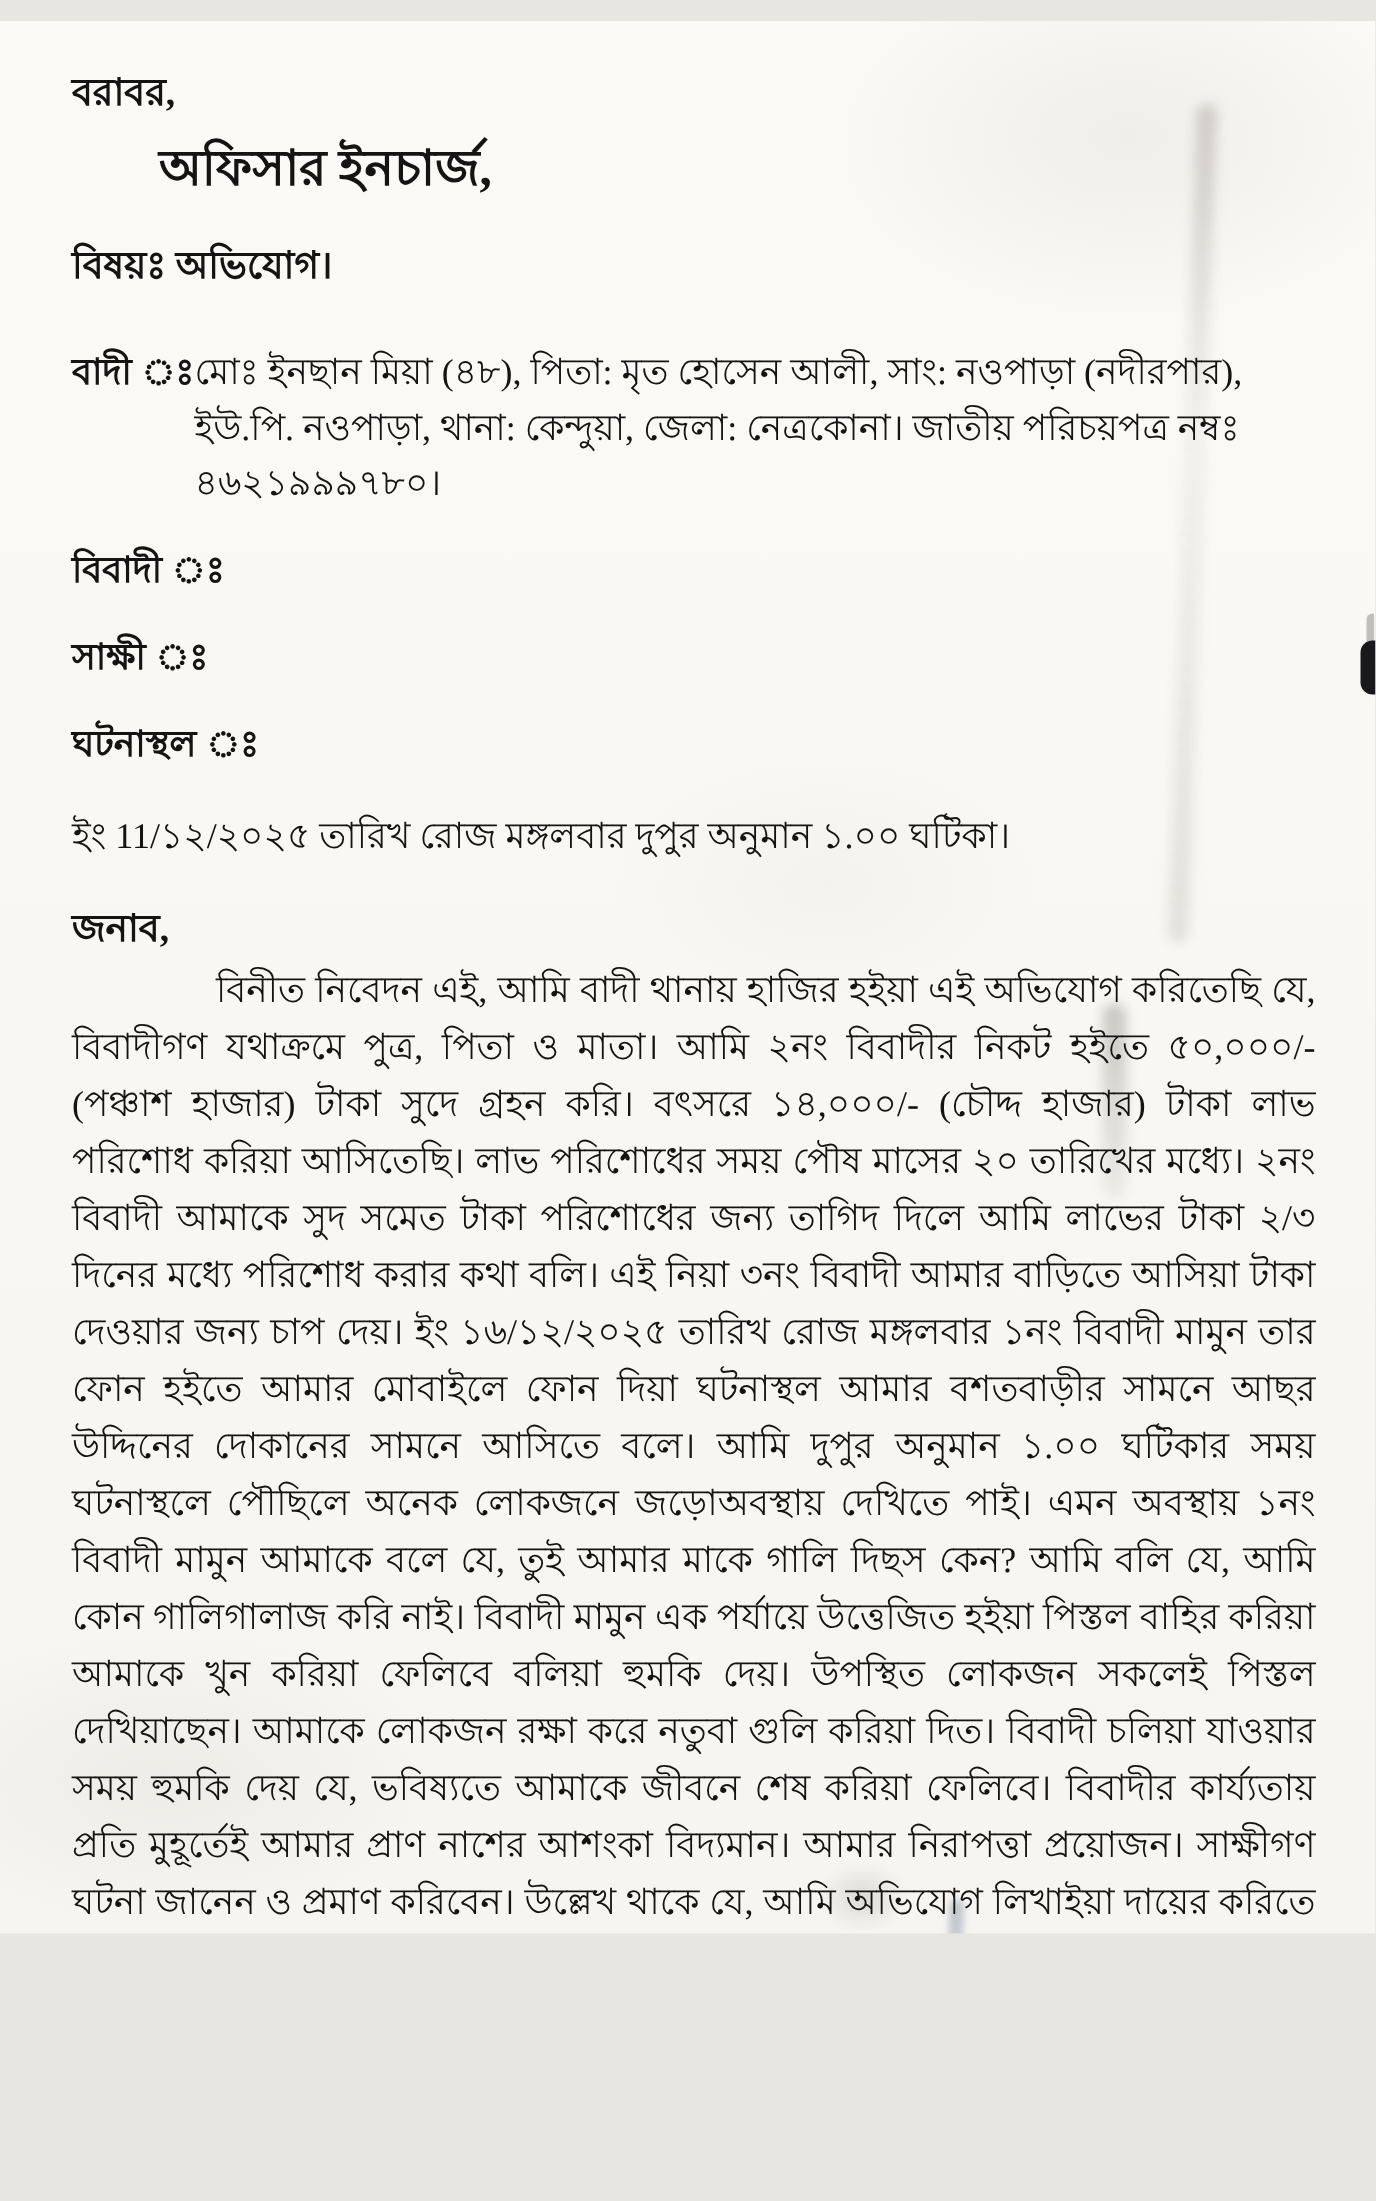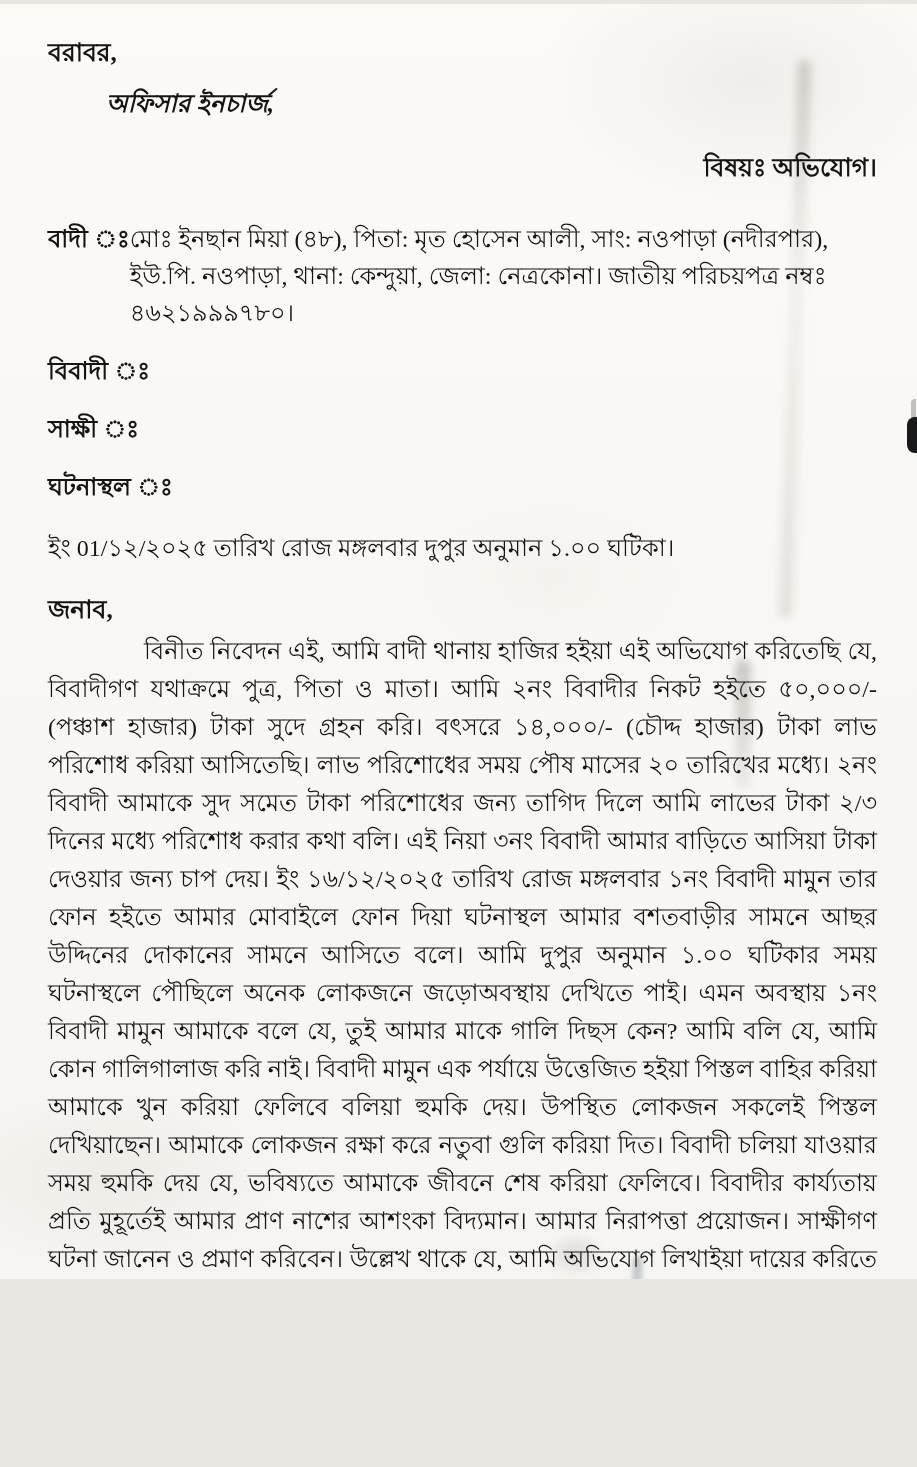--- a/index.html
+++ b/index.html
@@ -3,21 +3,21 @@
 <meta charset="utf-8">
 <style>
   * { margin: 0; padding: 0; box-sizing: border-box; }
   html, body { width: 917px; background: #e8e6e1; }
   body { font-family: "Liberation Serif", "DejaVu Sans", serif; }
 
   .page {
     position: relative;
     width: 917px;
     height: 1275px;
-    margin: 4px auto;
+    margin: 14px auto;
     color: #151413;
     background:
       radial-gradient(ellipse 300px 180px at 82% 6%, rgba(190,185,175,.18), transparent 70%),
       radial-gradient(ellipse 260px 140px at 12% 92%, rgba(185,182,174,.15), transparent 70%),
       radial-gradient(ellipse 200px 120px at 60% 45%, rgba(200,196,188,.10), transparent 70%),
       linear-gradient(180deg, #fbfaf7 0%, #f8f7f3 55%, #f6f5f1 100%);
     overflow: hidden;
   }
 
   
@@ -50,23 +50,23 @@
 
   
   .content {
     position: relative;
     padding: 30px 40px 0 48px;
     font-size: 24px;
     line-height: 37px;
   }
 
   .to-label { font-weight: bold; font-size: 25px; }
-  .addressee { margin: 14px 0 0 58px; font-weight: bold; font-size: 25px; font-style: italic; }
+  .addressee { margin: 14px 0 0 58px; font-weight: bold; font-size: 33px; }
   .addressee div { margin-bottom: 13px; }
-  .subject { margin-top: 27px; font-weight: bold; font-size: 25px; text-align: right; }
+  .subject { margin-top: 27px; font-weight: bold; font-size: 25px; }
 
   .parties { margin-top: 35px; font-family: Liberation Serif, serif; }
   .party-row { display: flex; align-items: flex-start; margin-bottom: 21px; }
   .p-label { font-weight: bold; white-space: nowrap; flex: 0 0 auto; }
   .p-text { flex: 1 1 auto; text-align: left; }
   .w-plaintiff  { min-width: 72px; }
   .w-defendant  { min-width: 80px; }
   .w-witness    { min-width: 80px; }
   .g-place      { margin-right: 46px; }
   .g-datetime   { margin-right: 32px; }
@@ -112,21 +112,21 @@
 
       <div class="party-row">
         <span class="p-label w-witness">সাক্ষী ঃ</span>
       </div>
 
       <div class="party-row row-tight">
         <span class="p-label g-place">ঘটনাস্থল ঃ</span>
       </div>
 
       <div class="party-row row-tight">
-        <span class="p-text">ইং 01/১২/২০২৫ তারিখ রোজ মঙ্গলবার দুপুর অনুমান ১.০০ ঘটিকা।</span>
+        <span class="p-text">ইং 11/১২/২০২৫ তারিখ রোজ মঙ্গলবার দুপুর অনুমান ১.০০ ঘটিকা।</span>
       </div>
 
     </div>
 
     <div class="salutation">জনাব,</div>
     <p class="para">বিনীত নিবেদন এই, আমি বাদী থানায় হাজির হইয়া এই অভিযোগ করিতেছি যে, বিবাদীগণ যথাক্রমে পুত্র, পিতা ও মাতা। আমি ২নং বিবাদীর নিকট হইতে ৫০,০০০/- (পঞ্চাশ হাজার) টাকা সুদে গ্রহন করি। বৎসরে ১৪,০০০/- (চৌদ্দ হাজার) টাকা লাভ পরিশোধ করিয়া আসিতেছি। লাভ পরিশোধের সময় পৌষ মাসের ২০ তারিখের মধ্যে। ২নং বিবাদী আমাকে সুদ সমেত টাকা পরিশোধের জন্য তাগিদ দিলে আমি লাভের টাকা ২/৩ দিনের মধ্যে পরিশোধ করার কথা বলি। এই নিয়া ৩নং বিবাদী আমার বাড়িতে আসিয়া টাকা দেওয়ার জন্য চাপ দেয়। ইং ১৬/১২/২০২৫ তারিখ রোজ মঙ্গলবার ১নং বিবাদী মামুন তার ফোন হইতে আমার মোবাইলে ফোন দিয়া ঘটনাস্থল আমার বশতবাড়ীর সামনে আছর উদ্দিনের দোকানের সামনে আসিতে বলে। আমি দুপুর অনুমান ১.০০ ঘটিকার সময় ঘটনাস্থলে পৌছিলে অনেক লোকজনে জড়োঅবস্থায় দেখিতে পাই। এমন অবস্থায় ১নং বিবাদী মামুন আমাকে বলে যে, তুই আমার মাকে গালি দিছস কেন? আমি বলি যে, আমি কোন গালিগালাজ করি নাই। বিবাদী মামুন এক পর্যায়ে উত্তেজিত হইয়া পিস্তল বাহির করিয়া আমাকে খুন করিয়া ফেলিবে বলিয়া হুমকি দেয়। উপস্থিত লোকজন সকলেই পিস্তল দেখিয়াছেন। আমাকে লোকজন রক্ষা করে নতুবা গুলি করিয়া দিত। বিবাদী চলিয়া যাওয়ার সময় হুমকি দেয় যে, ভবিষ্যতে আমাকে জীবনে শেষ করিয়া ফেলিবে। বিবাদীর কার্য্যতায় প্রতি মুহূর্তেই আমার প্রাণ নাশের আশংকা বিদ্যমান। আমার নিরাপত্তা প্রয়োজন। সাক্ষীগণ ঘটনা জানেন ও প্রমাণ করিবেন।  উল্লেখ থাকে যে, আমি অভিযোগ লিখাইয়া দায়ের করিতে বিলম্ব হইল।</p>
 
   </div>
 </div>
 

